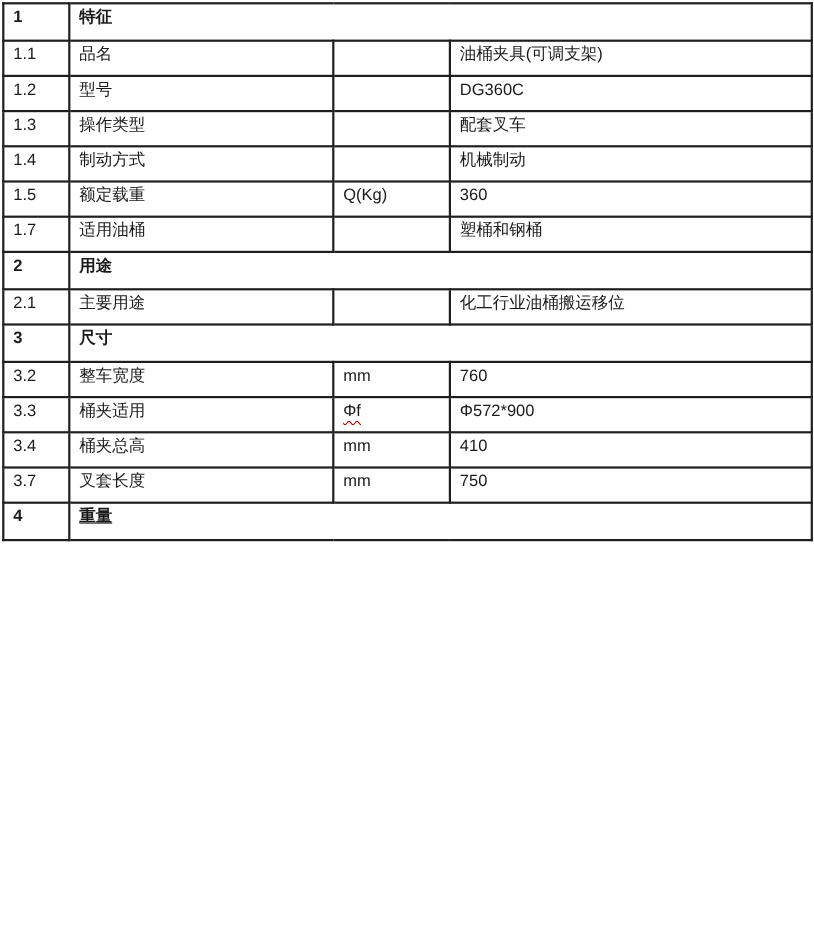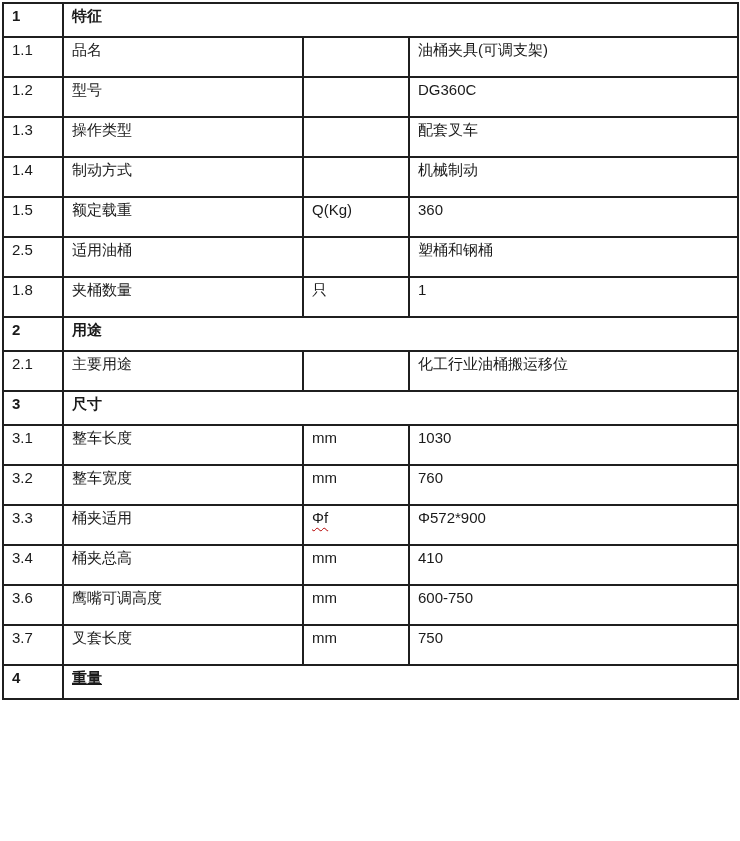--- a/index.html
+++ b/index.html
@@ -25,21 +25,21 @@
   table.spec td {
     border: 2px solid #1f1f1f;
     vertical-align: top;
     padding: 3px 8px 2px 8px;
     font-size: 15px;
     line-height: 1.25;
     overflow: hidden;
     white-space: nowrap;
   }
   tr.row-section { height: 34px; }
-  tr.row-data    { height: 40px; }
+  tr.row-data    { height: 32px; }
   td.cell-num { padding-left: 7px; }
   tr.row-section td.cell-num { font-weight: bold; }
   td.cell-section-label {
     font-weight: bold;
     font-size: 17px;
     padding-top: 2px;
     border-radius: 10px;
   }
   .underlined { text-decoration: underline; }
   .spellcheck-wavy {
@@ -91,76 +91,58 @@
           <td><span></span></td>
           <td>机械制动</td>
         </tr>
         <tr class="row-data">
           <td class="cell-num">1.5</td>
           <td>额定载重</td>
           <td><span>Q(Kg)</span></td>
           <td>360</td>
         </tr>
         <tr class="row-data">
-          <td class="cell-num">2.5</td>
+          <td class="cell-num">1.7</td>
           <td>适用油桶</td>
           <td><span></span></td>
           <td>塑桶和钢桶</td>
-        </tr>
-        <tr class="row-data">
-          <td class="cell-num">1.8</td>
-          <td>夹桶数量</td>
-          <td><span>只</span></td>
-          <td>1</td>
         </tr>
         <tr class="row-section">
           <td class="cell-num">2</td>
           <td colspan="3" class="cell-section-label"><span>用途</span></td>
         </tr>
         <tr class="row-data">
           <td class="cell-num">2.1</td>
           <td>主要用途</td>
           <td><span></span></td>
           <td>化工行业油桶搬运移位</td>
         </tr>
         <tr class="row-section">
           <td class="cell-num">3</td>
           <td colspan="3" class="cell-section-label"><span>尺寸</span></td>
-        </tr>
-        <tr class="row-data">
-          <td class="cell-num">3.1</td>
-          <td>整车长度</td>
-          <td><span>mm</span></td>
-          <td>1030</td>
         </tr>
         <tr class="row-data">
           <td class="cell-num">3.2</td>
           <td>整车宽度</td>
           <td><span>mm</span></td>
           <td>760</td>
         </tr>
         <tr class="row-data">
           <td class="cell-num">3.3</td>
           <td>桶夹适用</td>
           <td><span class="spellcheck-wavy">Φf</span></td>
           <td>Φ572*900</td>
         </tr>
         <tr class="row-data">
           <td class="cell-num">3.4</td>
           <td>桶夹总高</td>
           <td><span>mm</span></td>
           <td>410</td>
         </tr>
         <tr class="row-data">
-          <td class="cell-num">3.6</td>
-          <td>鹰嘴可调高度</td>
-          <td><span>mm</span></td>
-          <td>600-750</td>
-        </tr>
-        <tr class="row-data">
           <td class="cell-num">3.7</td>
           <td>叉套长度</td>
           <td><span>mm</span></td>
           <td>750</td>
         </tr>
         <tr class="row-section">
           <td class="cell-num">4</td>
           <td colspan="3" class="cell-section-label"><span class="underlined">重量</span></td>
         </tr>
       </tbody>

